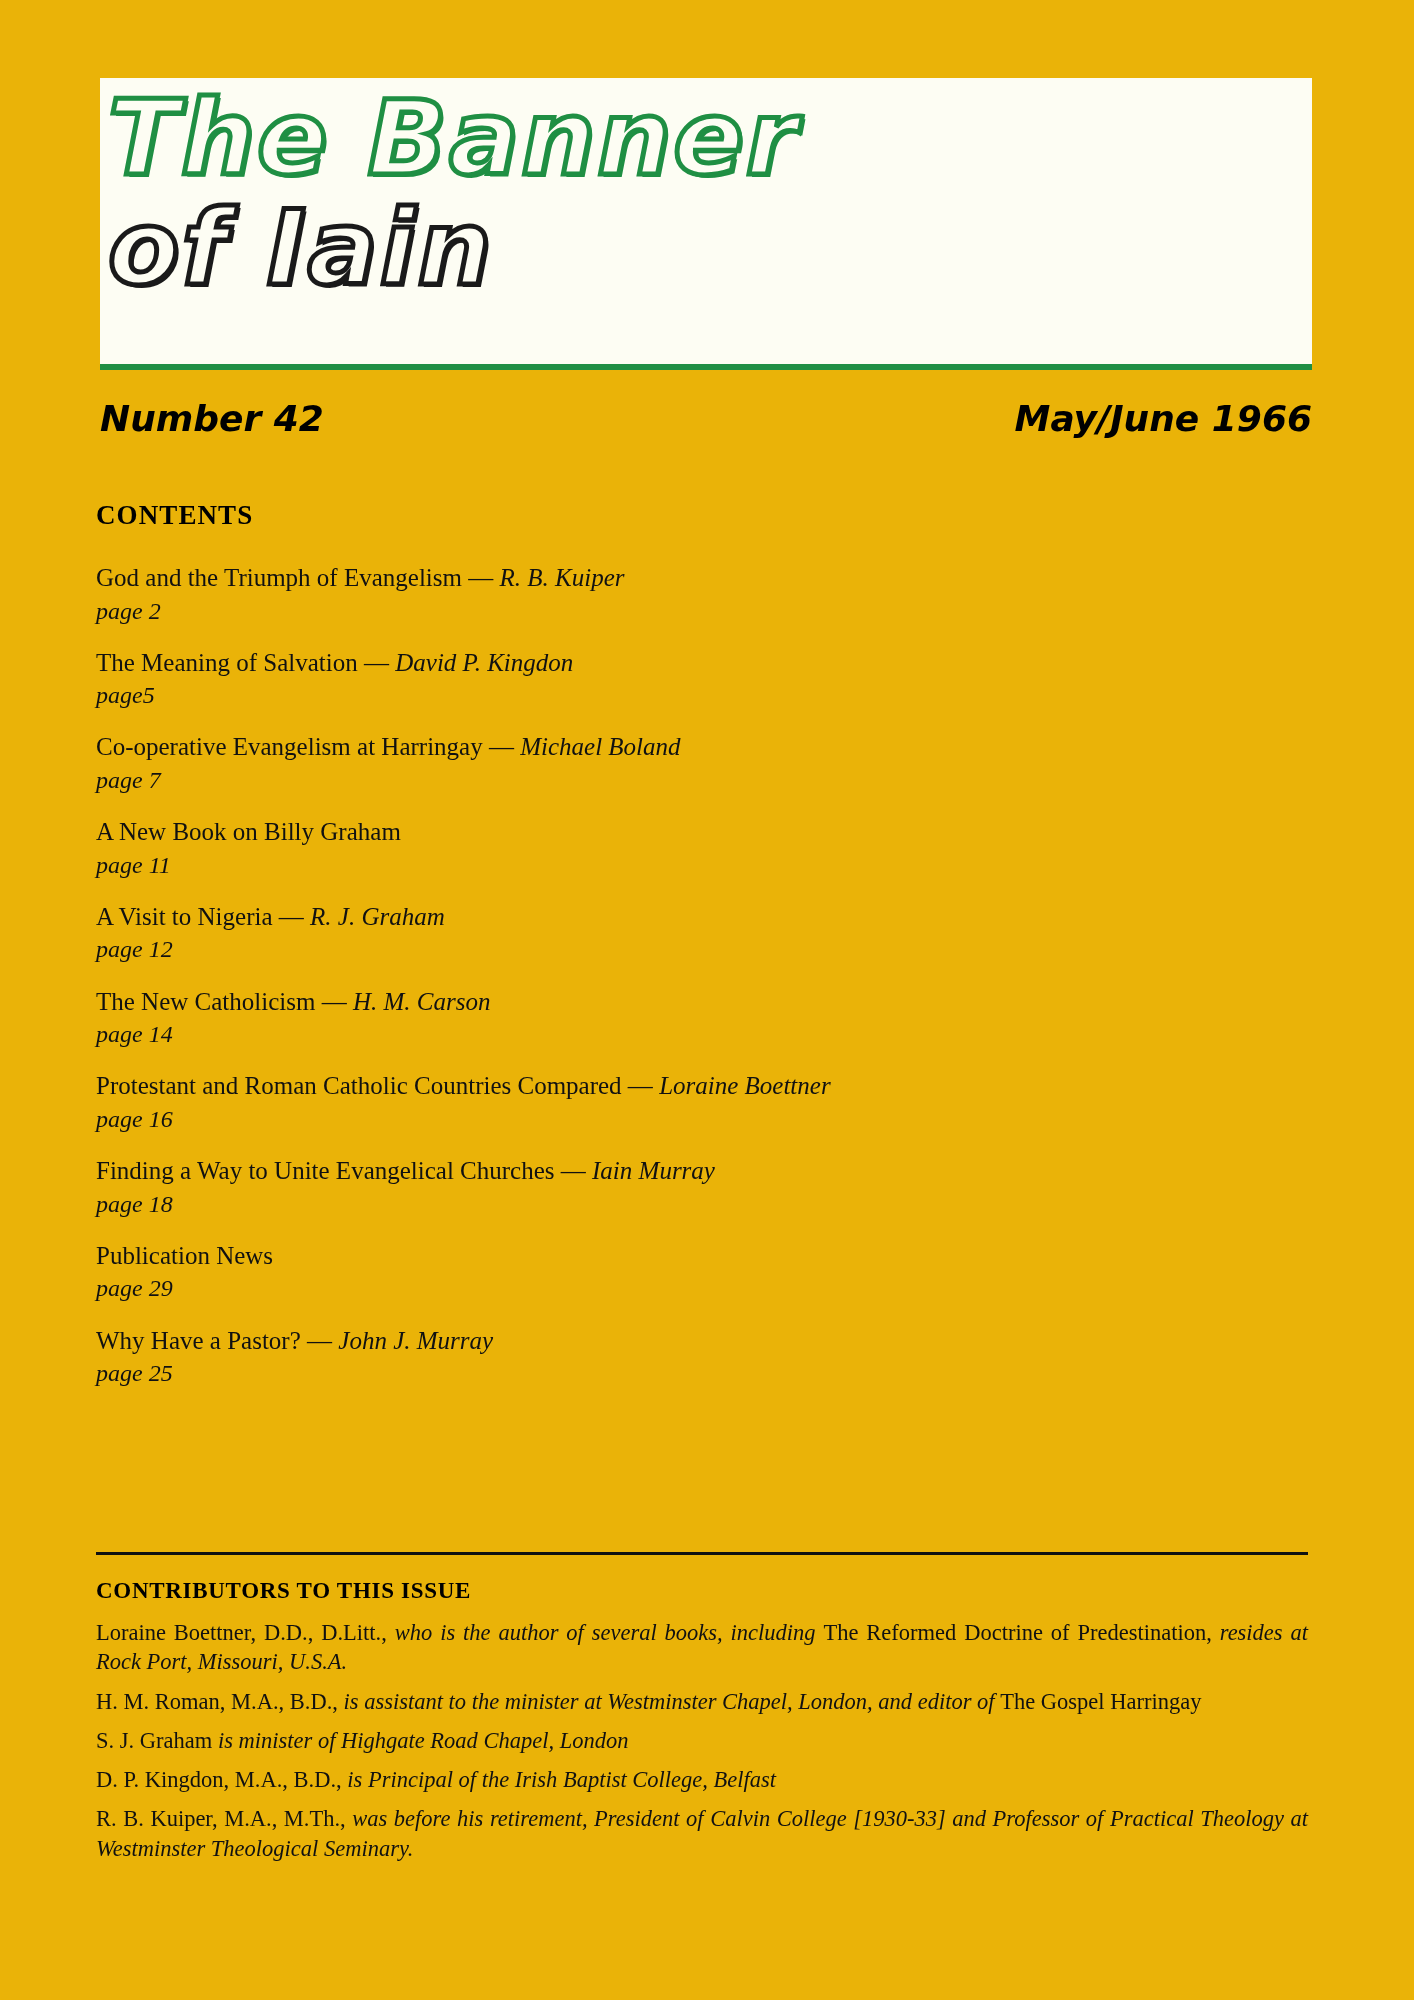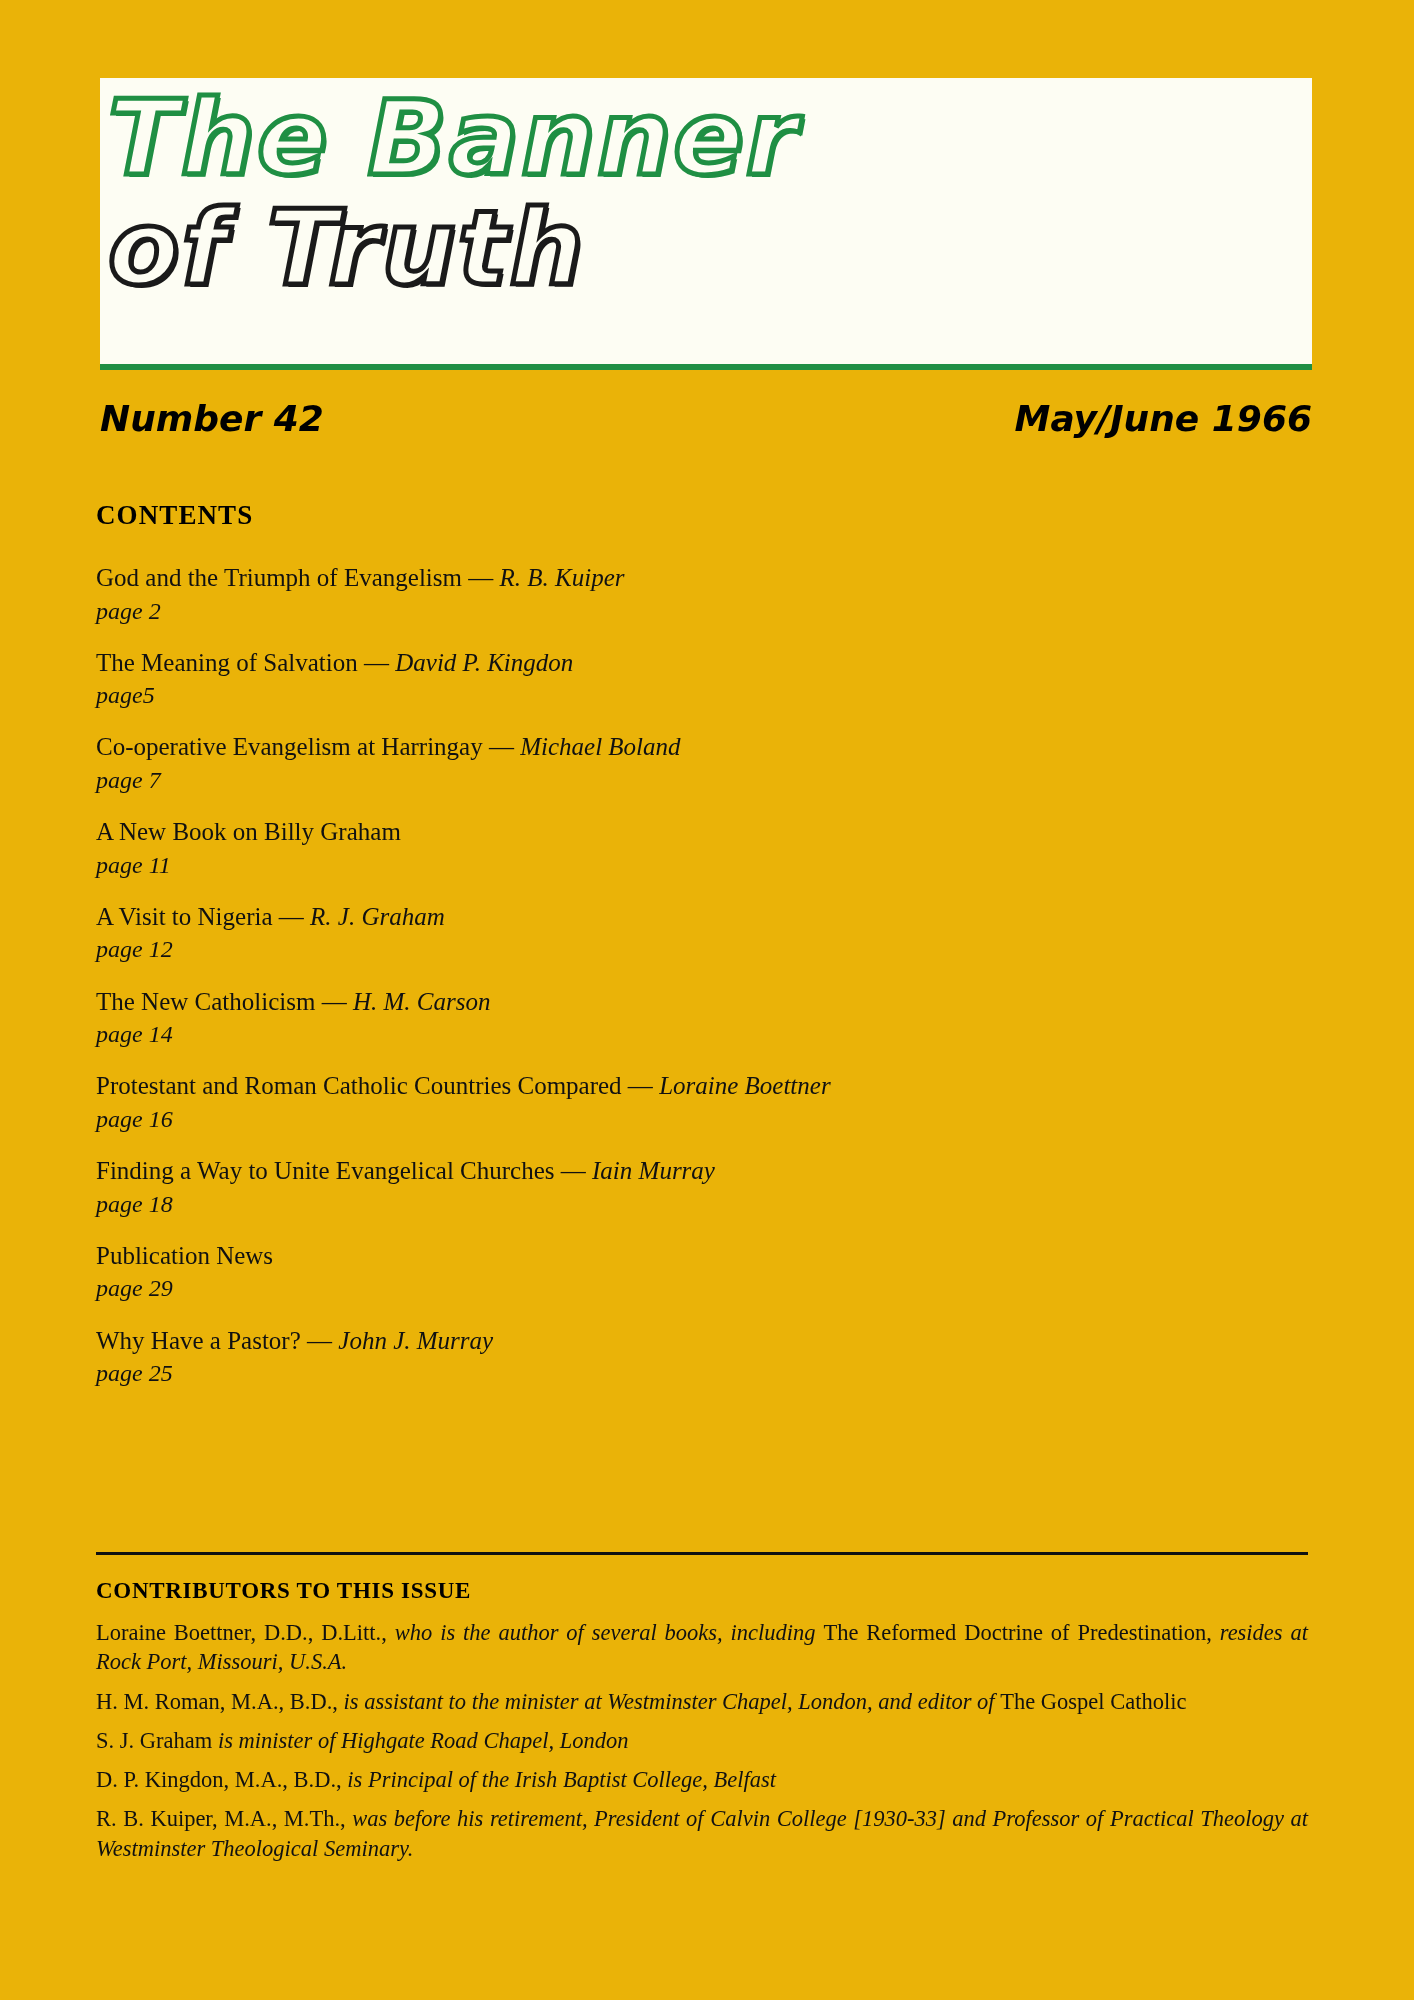--- a/index.html
+++ b/index.html
@@ -165,21 +165,21 @@
   }
   .it { font-style: italic; }
 </style>
 </head>
 <body>
 
 <div class="page">
 
   <div class="masthead">
     <div class="masthead-line mast-line-1">The Banner</div>
-    <div class="masthead-line mast-line-2">of Truth</div>
+    <div class="masthead-line mast-line-2">of Iain</div>
   </div>
   <div class="mast-rule"></div>
 
   <div class="issue-row">
     <div>Number 42</div>
     <div>May/June 1966</div>
   </div>
 
   <div class="contents-heading">CONTENTS</div>
 
@@ -242,21 +242,21 @@
 
   <div class="contrib-heading">CONTRIBUTORS TO THIS ISSUE</div>
 
   <div class="contrib-list">
 
     <div class="contrib-item">
       <span>Loraine Boettner, D.D., D.Litt., </span><span class="it">who is the author of several books, including </span><span>The Reformed Doctrine of Predestination,</span><span class="it"> resides at Rock Port, Missouri, U.S.A.</span>
     </div>
 
     <div class="contrib-item">
-      <span>H. M. Roman, M.A., B.D., </span><span class="it">is assistant to the minister at Westminster Chapel, London, and editor of </span><span>The Gospel Catholic</span><span class="it"></span>
+      <span>H. M. Roman, M.A., B.D., </span><span class="it">is assistant to the minister at Westminster Chapel, London, and editor of </span><span>The Gospel Harringay</span><span class="it"></span>
     </div>
 
     <div class="contrib-item">
       <span>S. J. Graham </span><span class="it">is minister of Highgate Road Chapel, London</span>
     </div>
 
     <div class="contrib-item">
       <span>D. P. Kingdon, M.A., B.D., </span><span class="it">is Principal of the Irish Baptist College, Belfast</span>
     </div>
 

